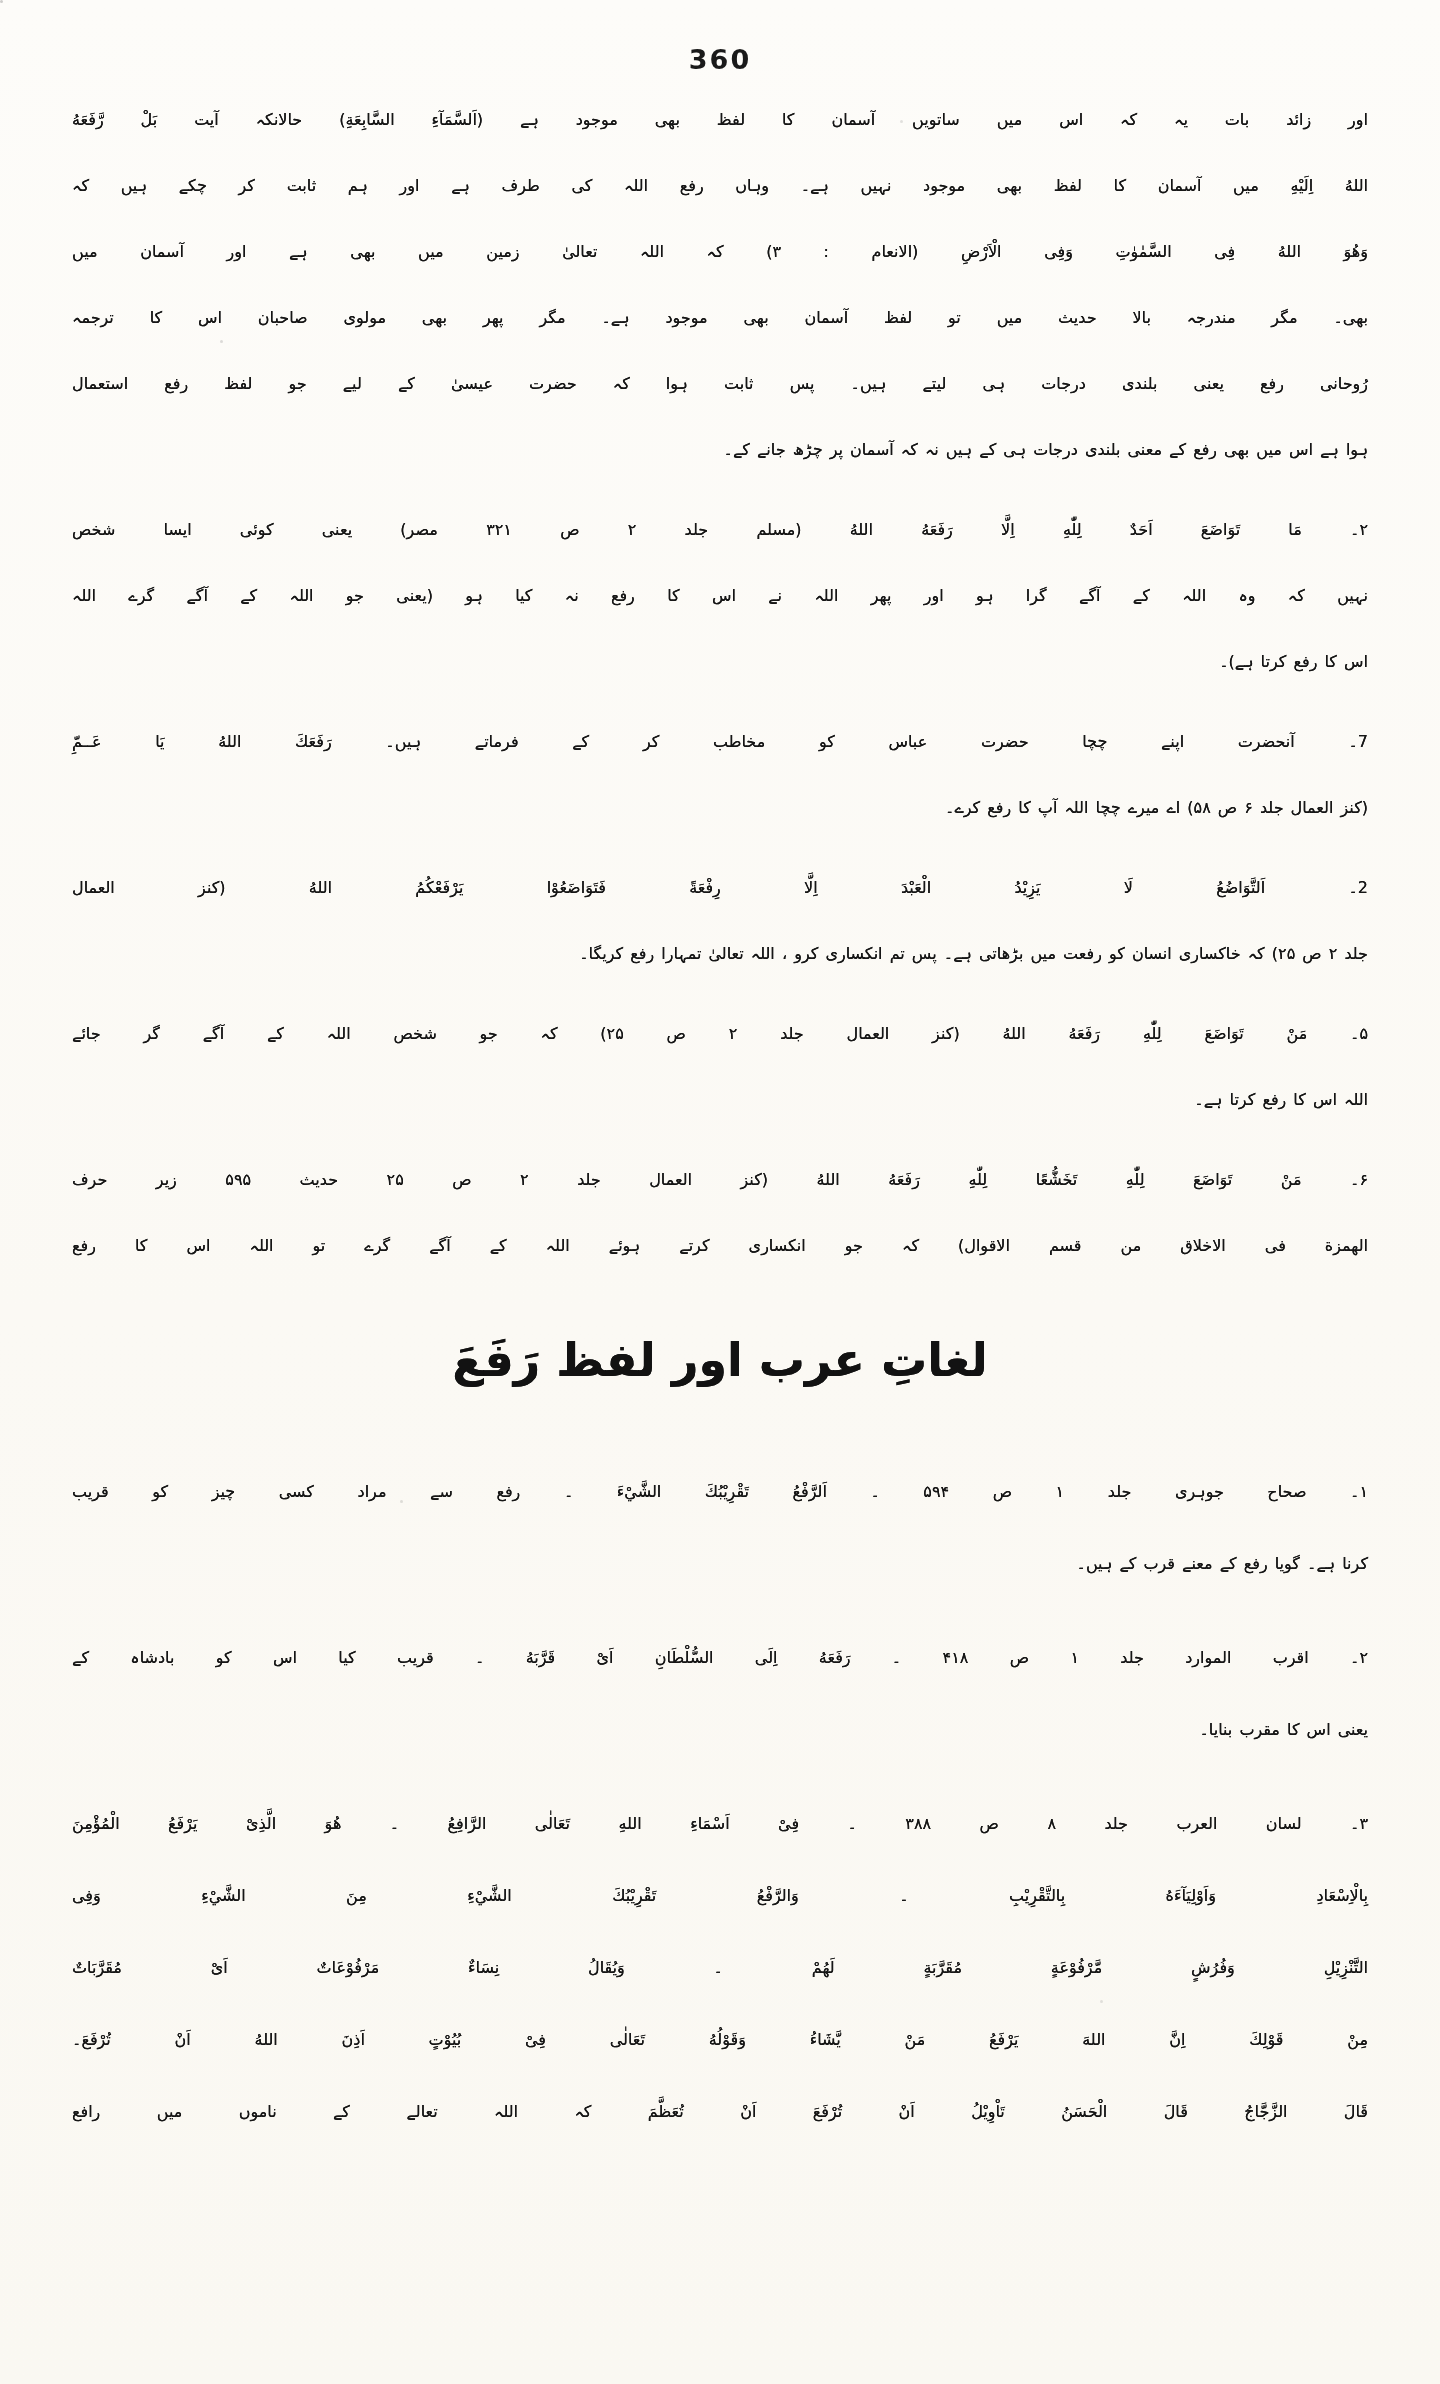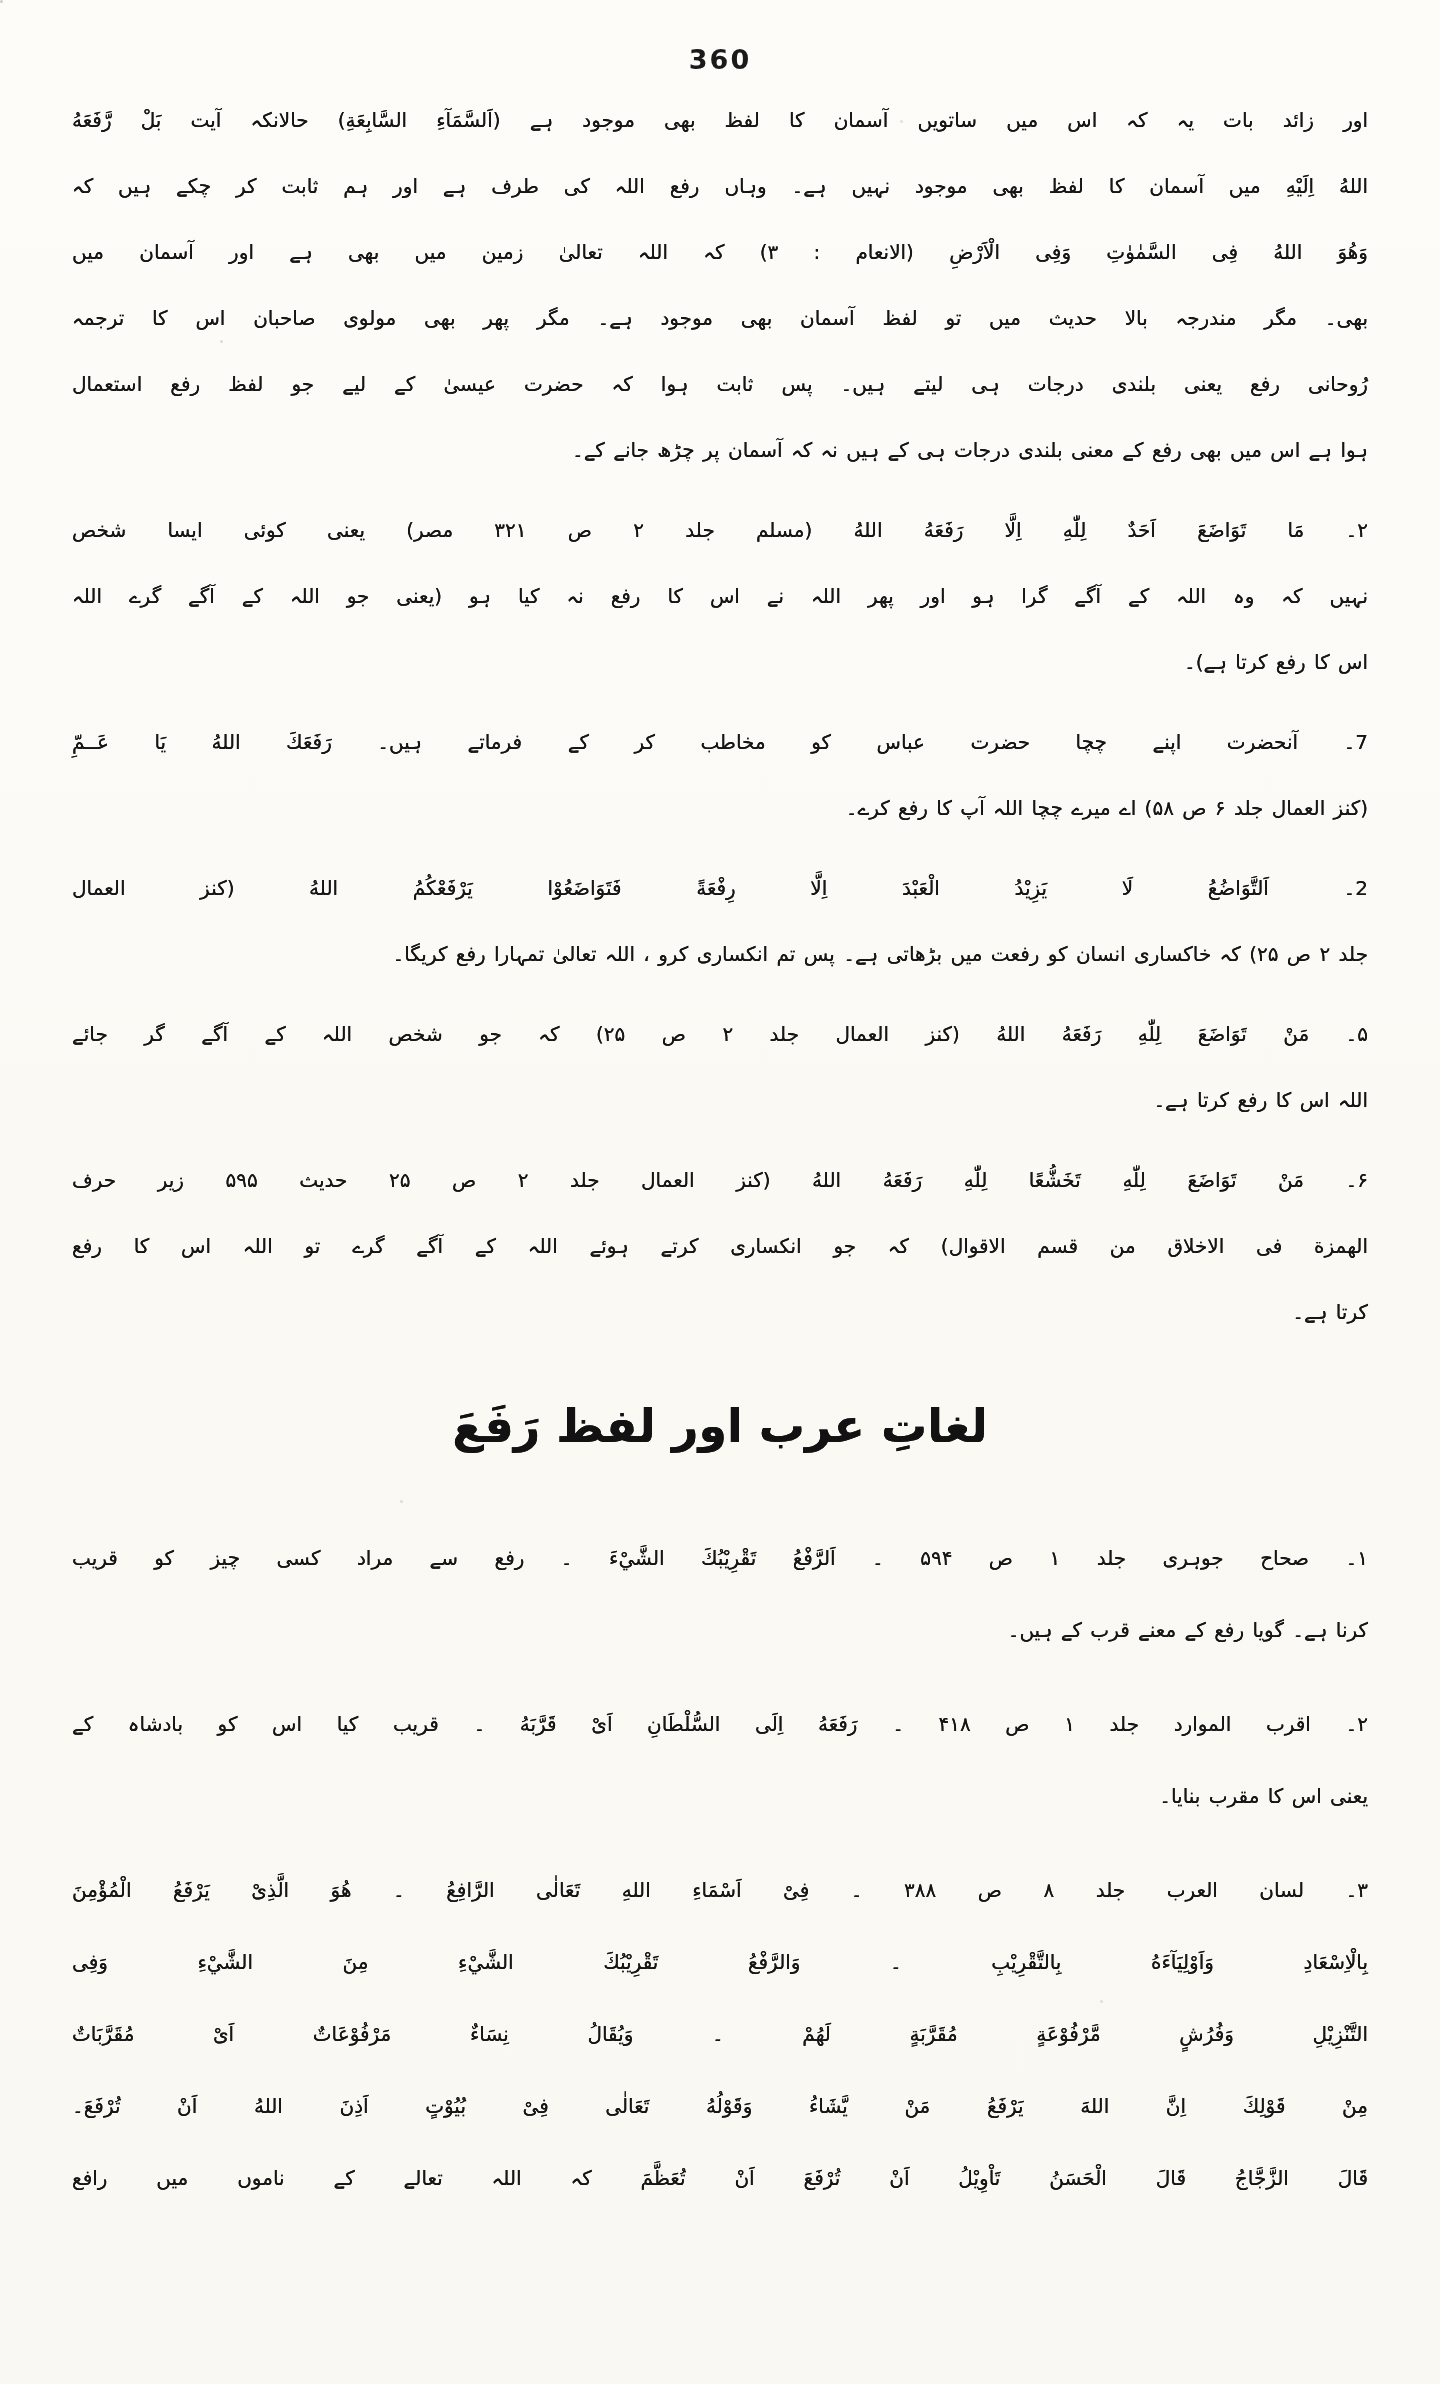--- a/index.html
+++ b/index.html
@@ -25,21 +25,21 @@
     font-weight: bold;
     letter-spacing: 2px;
     color: #1a1a1a;
   }
   .content {
     direction: rtl;
     margin: 12px 72px 0 72px;
     text-shadow: 0 0 0.4px currentColor;
   }
   .line {
-    font-size: 20px;
+    font-size: 16px;
     line-height: 66px;
     text-align: justify;
     text-align-last: justify;
     -moz-text-align-last: justify;
     word-spacing: 2px;
   }
   .line.last {
     text-align-last: right;
     -moz-text-align-last: right;
   }
@@ -103,21 +103,20 @@
     </section>
 
     <section class="paragraph">
       <div class="line">۵۔ مَنْ تَوَاضَعَ لِلّٰهِ رَفَعَهُ اللهُ (کنز العمال جلد ۲ ص ۲۵) کہ جو شخص اللہ کے آگے گر جائے</div>
       <div class="line last">اللہ اس کا رفع کرتا ہے۔</div>
     </section>
 
     <section class="paragraph">
       <div class="line">۶۔ مَنْ تَوَاضَعَ لِلّٰهِ تَخَشُّعًا لِلّٰهِ رَفَعَهُ اللهُ (کنز العمال جلد ۲ ص ۲۵ حدیث ۵۹۵ زیر حرف</div>
       <div class="line">الهمزة فی الاخلاق من قسم الاقوال) کہ جو انکساری کرتے ہوئے اللہ کے آگے گرے تو اللہ اس کا رفع</div>
-      <div class="line last">کرتا ہے۔</div>
     </section>
 
     <h1 class="heading">لغاتِ عرب اور لفظ رَفَعَ</h1>
 
     <section class="paragraph lex first">
       <div class="line">۱۔ صحاح جوہری جلد ۱ ص ۵۹۴ ۔ اَلرَّفْعُ تَقْرِیْبُكَ الشَّيْءَ ۔ رفع سے مراد کسی چیز کو قریب</div>
       <div class="line last">کرنا ہے۔ گویا رفع کے معنے قرب کے ہیں۔</div>
     </section>
 
     <section class="paragraph lex">

